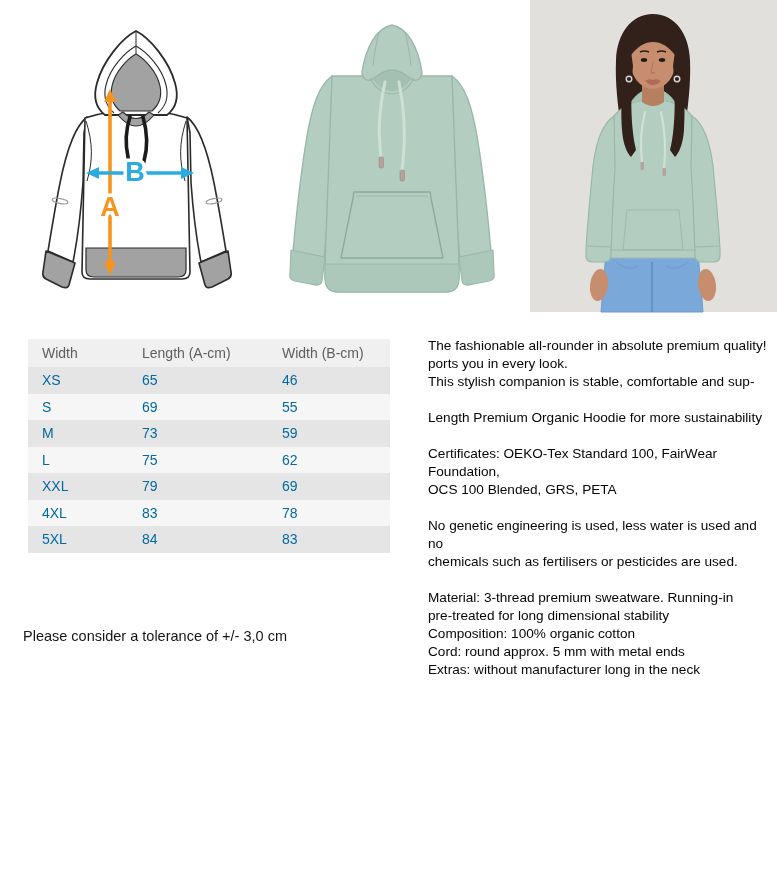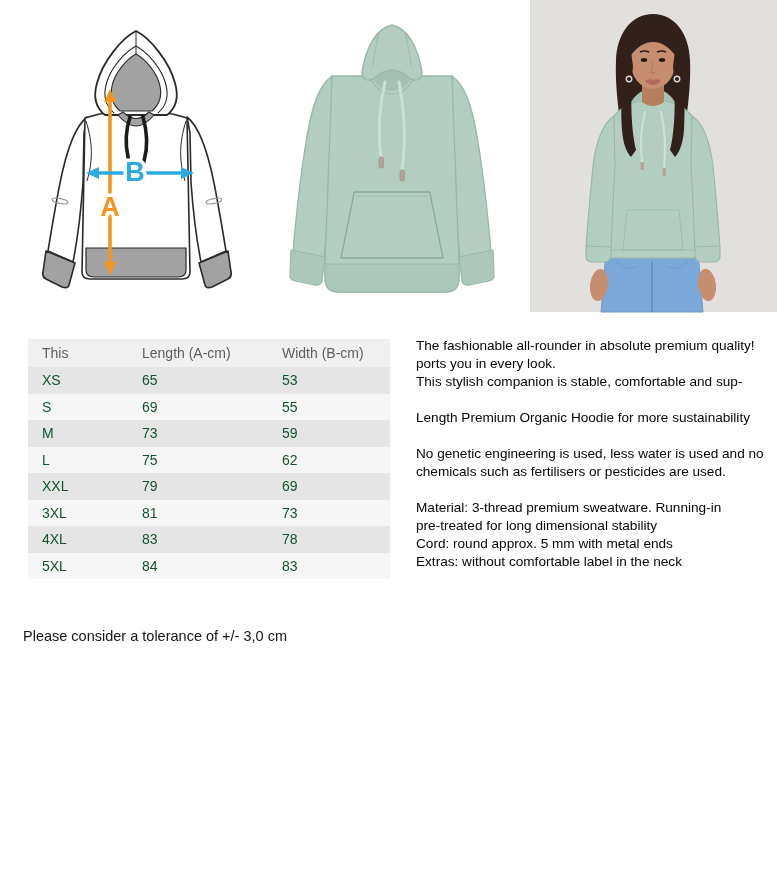--- a/index.html
+++ b/index.html
@@ -14,26 +14,26 @@
   .fig-model{left:530px;top:0px;}
   svg text.measure-label{font-family:"Liberation Sans","DejaVu Sans",sans-serif;font-weight:bold;font-size:27px;paint-order:stroke;stroke:#ffffff;stroke-width:7px;stroke-linejoin:round;text-anchor:middle;}
   
   table.size-table{position:absolute;left:28px;top:339px;width:362px;border-collapse:collapse;table-layout:fixed;}
   table.size-table th,table.size-table td{font-size:14px;font-weight:400;text-align:left;padding:0 0 0 14px;white-space:nowrap;overflow:hidden;}
   table.size-table thead tr{height:28px;background:#f1f0f0;}
   table.size-table thead th{color:#5e5e5e;}
   table.size-table tbody tr{height:26.5px;}
   table.size-table tbody tr:nth-child(odd){background:#e6e5e5;}
   table.size-table tbody tr:nth-child(even){background:#f7f6f6;}
-  table.size-table tbody td{color:#14532d;}
+  table.size-table tbody td{color:#0369a1;}
   
   .tolerance{position:absolute;left:23px;top:628px;font-size:14.5px;color:#161616;}
   
   .description{position:absolute;left:412px;top:337px;width:358px;font-size:13.6px;line-height:18px;color:#060606;}
-  .description .para{margin:0 0 18px 4px;}
+  .description .para{margin:0 0 18px 16px;}
 </style>
 </head>
 <body>
 
 <div class="canvas">
 
   <svg class="fig fig-diagram" width="215" height="272" viewBox="0 0 215 272">
 
     <g fill="#ffffff" stroke="#2b2b2b" stroke-width="1.6" stroke-linejoin="round">
       <path d="M57,92 C44,102 36,128 30,158 C25,183 21,208 18,226 L43,237 C48,212 51,185 53,158 L54,108 Z"></path>
@@ -177,30 +177,30 @@
   </svg>
 
   <table class="size-table">
     <colgroup>
         <col style="width:100px">
         <col style="width:140px">
         <col style="width:122px">
       </colgroup>
     <thead>
       <tr>
-        <th>This</th>
+        <th>Width</th>
         <th>Length (A-cm)</th>
         <th>Width (B-cm)</th>
       </tr>
     </thead>
     <tbody>
       <tr>
         <td>XS</td>
         <td>65</td>
-        <td>53</td>
+        <td>46</td>
       </tr>
       <tr>
         <td>S</td>
         <td>69</td>
         <td>55</td>
       </tr>
       <tr>
         <td>M</td>
         <td>73</td>
         <td>59</td>
@@ -209,25 +209,20 @@
         <td>L</td>
         <td>75</td>
         <td>62</td>
       </tr>
       <tr>
         <td>XXL</td>
         <td>79</td>
         <td>69</td>
       </tr>
       <tr>
-        <td>3XL</td>
-        <td>81</td>
-        <td>73</td>
-      </tr>
-      <tr>
         <td>4XL</td>
         <td>83</td>
         <td>78</td>
       </tr>
       <tr>
         <td>5XL</td>
         <td>84</td>
         <td>83</td>
       </tr>
     </tbody>
@@ -238,24 +233,29 @@
   <div class="description">
     <div class="para">
       <div>The fashionable all-rounder in absolute premium quality!</div>
       <div>ports you in every look.</div>
       <div>This stylish companion is stable, comfortable and sup-</div>
     </div>
     <div class="para">
       <div>Length Premium Organic Hoodie for more sustainability</div>
     </div>
     <div class="para">
+      <div>Certificates: OEKO-Tex Standard 100, FairWear Foundation,</div>
+      <div>OCS 100 Blended, GRS, PETA</div>
+    </div>
+    <div class="para">
       <div>No genetic engineering is used, less water is used and no</div>
       <div>chemicals such as fertilisers or pesticides are used.</div>
     </div>
     <div class="para">
       <div>Material: 3-thread premium sweatware. Running-in</div>
       <div>pre-treated for long dimensional stability</div>
+      <div>Composition: 100% organic cotton</div>
       <div>Cord: round approx. 5 mm with metal ends</div>
-      <div>Extras: without comfortable label in the neck</div>
+      <div>Extras: without manufacturer long in the neck</div>
     </div>
   </div>
 
 </div>
 
 </body></html>

